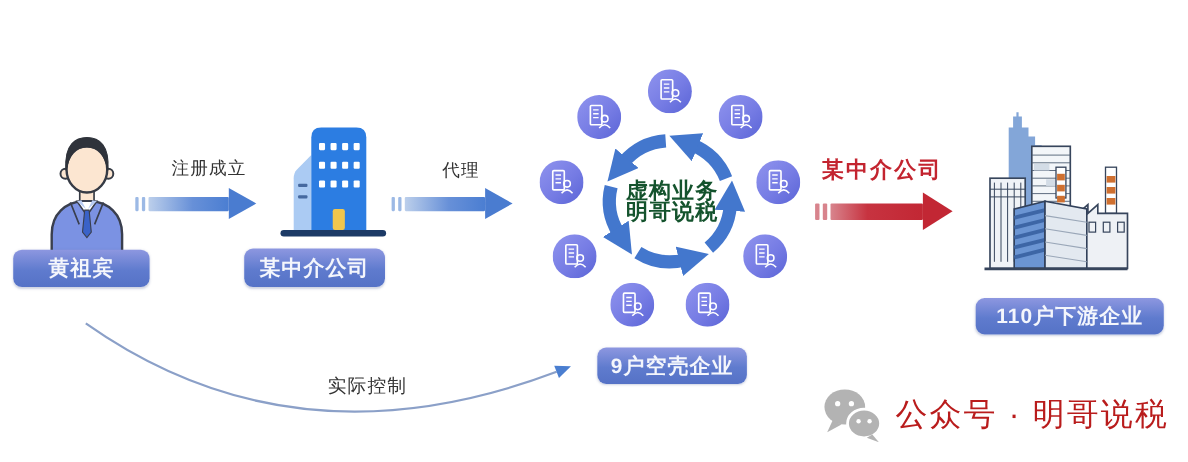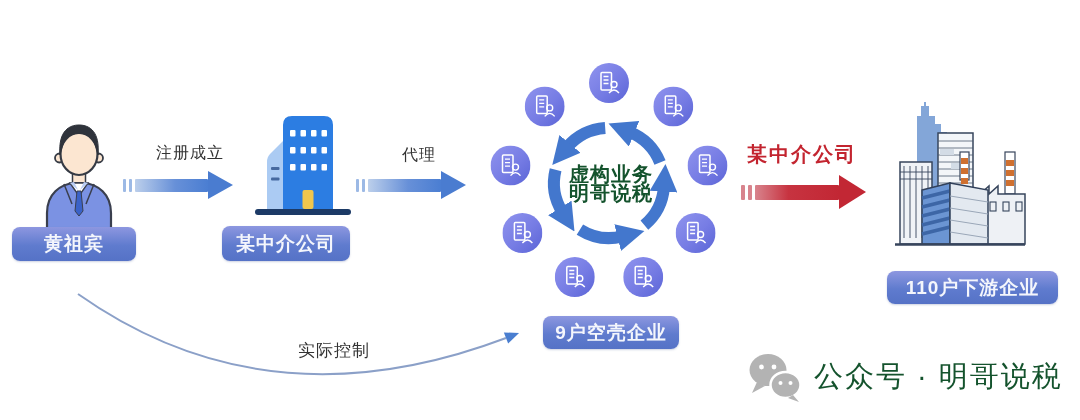--- a/index.html
+++ b/index.html
@@ -25,21 +25,21 @@
   .harrow .head{width:0;height:0;border-top:14px solid transparent;border-bottom:14px solid transparent;border-left:25px solid #4a7cd0;}
   .harrow.red .dash{width:4px;height:15px;background:#d8848d;}
   .harrow.red .bar{height:15px;background:linear-gradient(90deg,#d8848d 0%,#c73340 40%,#c22734 100%);}
   .harrow.red .head{border-top:17px solid transparent;border-bottom:17px solid transparent;border-left:27px solid #c22734;}
 
   .edge-label{position:absolute;color:#333333;font-size:16px;text-align:right;letter-spacing:1px;}
   .edge-label.big-red{color:#c3242f;font-size:20px;font-weight:700;letter-spacing:2px;}
   .cycle-text{position:absolute;left:559px;top:165px;width:104px;text-align:center;
     color:#14532d;font-size:20px;font-weight:600;line-height:19px;letter-spacing:1px;}
   .watermark{position:absolute;left:748px;top:352px;display:flex;align-items:center;gap:10px;}
-  .watermark .wm-text{color:#14532d;font-size:29px;letter-spacing:2px;white-space:nowrap;}
+  .watermark .wm-text{color:#b91c1c;font-size:29px;letter-spacing:2px;white-space:nowrap;}
 </style>
 </head>
 <body>
 
 <div class="canvas">
 
   <svg class="abs" style="left:0;top:0" width="1080" height="420" viewBox="0 0 1080 420">
     <defs>
       <linearGradient id="circGrad" x1="0" y1="0" x2="1" y2="1">
         <stop offset="0" stop-color="#9094ee"></stop>

